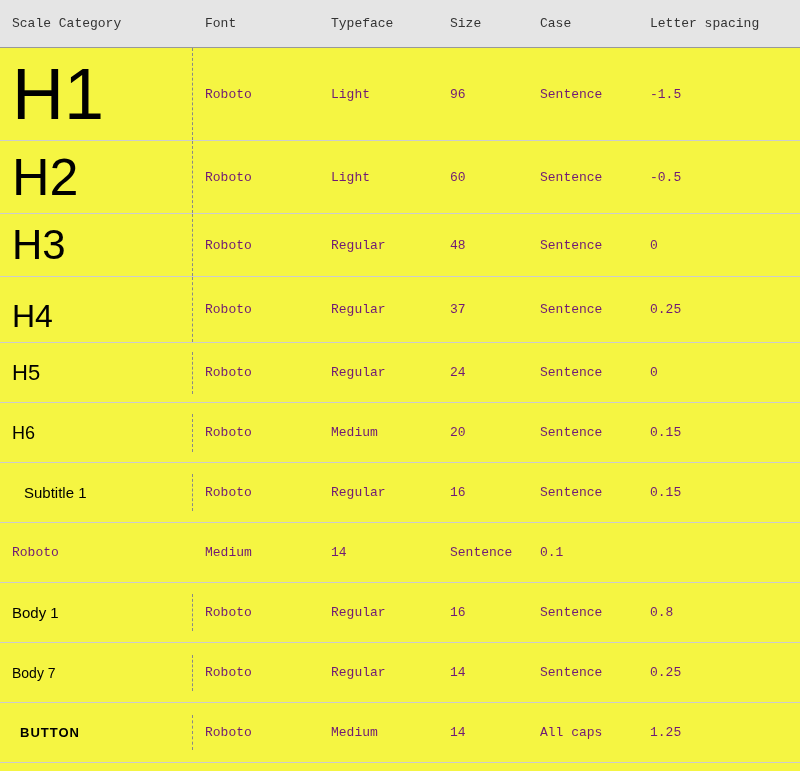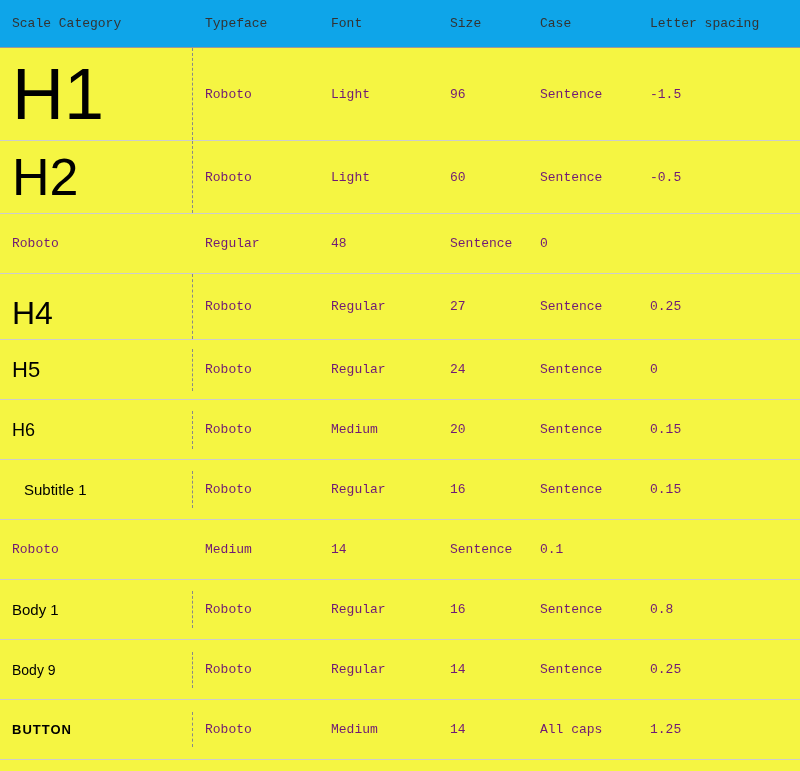--- a/index.html
+++ b/index.html
@@ -16,21 +16,21 @@
     }
 
     .table-container {
       width: 800px;
     }
 
     .header-row {
       display: grid;
       grid-template-columns: 193px 126px 119px 90px 110px 162px;
       border-bottom: 1px solid #999;
-      background-color: #0ea5e9;
+      background-color: #e5e5e5;
     }
 
     .header-cell {
       padding: 16px 12px;
       font-size: 13px;
       color: #333;
       font-family: 'Courier New', Courier, monospace;
     }
 
     .data-row {
@@ -124,30 +124,31 @@
       font-weight: 400;
       font-family: Arial, sans-serif;
     }
 
     .button-label {
       font-size: 13px;
       font-weight: 700;
       font-family: Arial, sans-serif;
       text-transform: uppercase;
       letter-spacing: 1px;
+      margin-left: 8px;
     }
   </style>
 </head>
 <body>
 
 <div class="table-container">
   <div class="header-row">
     <div class="header-cell">Scale Category</div>
+    <div class="header-cell">Font</div>
     <div class="header-cell">Typeface</div>
-    <div class="header-cell">Font</div>
     <div class="header-cell">Size</div>
     <div class="header-cell">Case</div>
     <div class="header-cell">Letter spacing</div>
   </div>
 
   <div id="table-body">
       <div class="data-row">
       <div class="scale-category-cell">
         <span class="h1-label">H1</span>
       </div>
@@ -161,33 +162,36 @@
       <div class="scale-category-cell">
         <span class="h2-label">H2</span>
       </div>
       <div class="data-cell">Roboto</div>
       <div class="data-cell">Light</div>
       <div class="data-cell">60</div>
       <div class="data-cell">Sentence</div>
       <div class="data-cell">-0.5</div>
     </div>
       <div class="data-row">
+      <div class="scale-category-cell">
+        <span class="h3-label">H3</span>
+      </div>
       <div class="data-cell">Roboto</div>
       <div class="data-cell">Regular</div>
       <div class="data-cell">48</div>
       <div class="data-cell">Sentence</div>
       <div class="data-cell">0</div>
     </div>
       <div class="data-row">
       <div class="scale-category-cell">
         <span class="h4-label">H4</span>
       </div>
       <div class="data-cell">Roboto</div>
       <div class="data-cell">Regular</div>
-      <div class="data-cell">27</div>
+      <div class="data-cell">37</div>
       <div class="data-cell">Sentence</div>
       <div class="data-cell">0.25</div>
     </div>
       <div class="data-row">
       <div class="scale-category-cell">
         <span class="h5-label">H5</span>
       </div>
       <div class="data-cell">Roboto</div>
       <div class="data-cell">Regular</div>
       <div class="data-cell">24</div>
@@ -226,21 +230,21 @@
         <span class="body1-label">Body 1</span>
       </div>
       <div class="data-cell">Roboto</div>
       <div class="data-cell">Regular</div>
       <div class="data-cell">16</div>
       <div class="data-cell">Sentence</div>
       <div class="data-cell">0.8</div>
     </div>
       <div class="data-row">
       <div class="scale-category-cell">
-        <span class="body2-label">Body 9</span>
+        <span class="body2-label">Body 7</span>
       </div>
       <div class="data-cell">Roboto</div>
       <div class="data-cell">Regular</div>
       <div class="data-cell">14</div>
       <div class="data-cell">Sentence</div>
       <div class="data-cell">0.25</div>
     </div>
       <div class="data-row">
       <div class="scale-category-cell">
         <span class="button-label">BUTTON</span>

